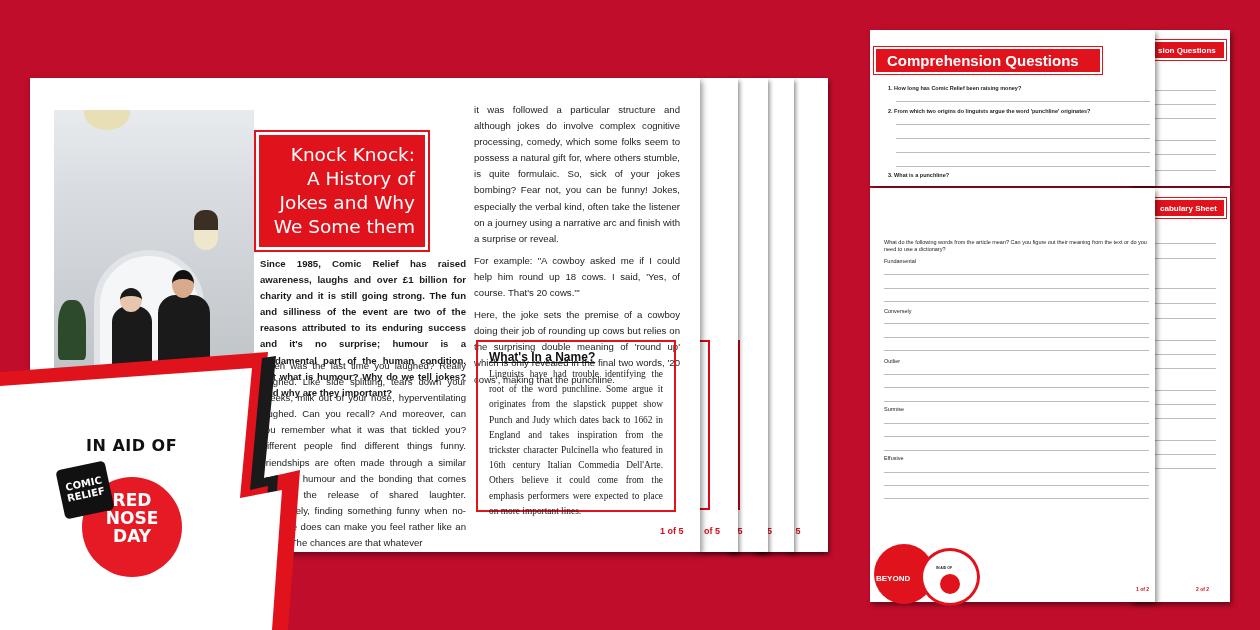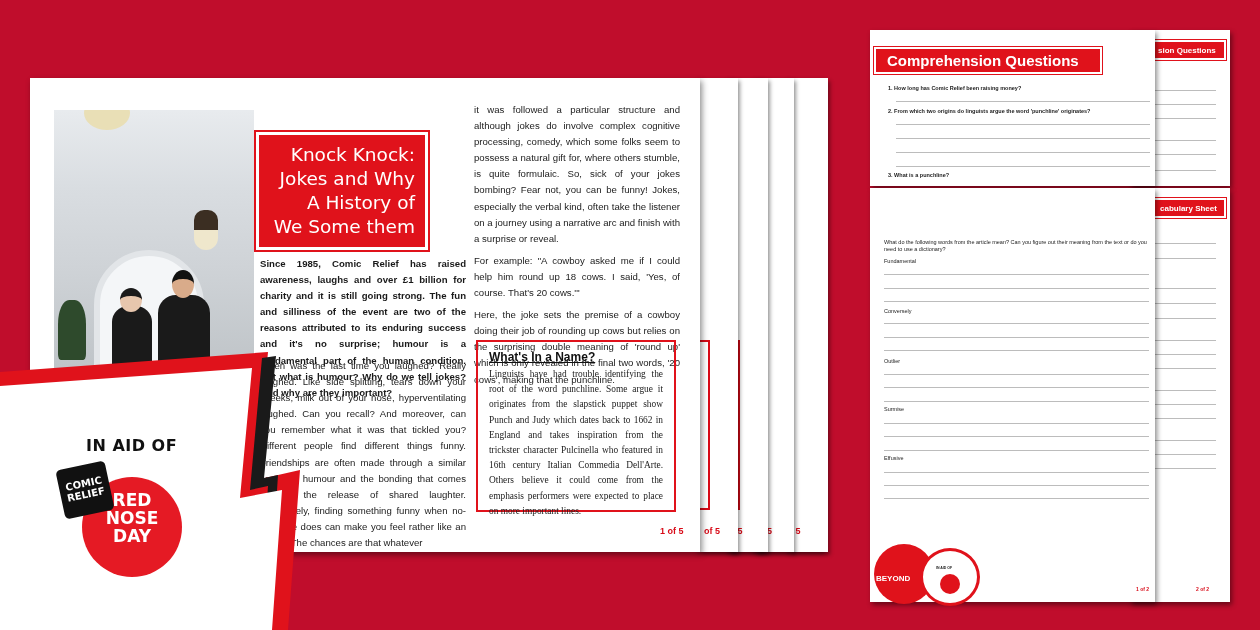--- a/index.html
+++ b/index.html
@@ -87,22 +87,22 @@
     <div class="arch"></div>
     <div class="plant"></div>
     <div class="person" style="left:58px;top:196px;width:40px;height:70px;border-radius:16px 16px 0 0;"></div>
     <div class="person" style="left:66px;top:178px;width:22px;height:24px;border-radius:50%;background:#e7c6ad;border-top:8px solid #1a1a1a;"></div>
     <div class="person" style="left:104px;top:185px;width:52px;height:80px;border-radius:18px 18px 0 0;"></div>
     <div class="person" style="left:118px;top:160px;width:22px;height:28px;border-radius:50%;background:#d9ab8a;border-top:9px solid #111;"></div>
   </div>
 
   <div class="title-box">
     <div>Knock Knock:</div>
+    <div>A History of</div>
     <div>Jokes and Why</div>
-    <div>A History of</div>
     <div>We Some them</div>
   </div>
 
   <p class="intro">Since 1985, Comic Relief has raised awareness, laughs and over £1 billion for charity and it is still going strong. The fun and silliness of the event are two of the reasons attributed to its enduring success and it's no surprise; humour is a fundamental part of the human condition. But what is humour? Why do we tell jokes? And why are they important?</p>
   <p class="body-left">When was the last time you laughed? Really laughed. Like side splitting, tears down your cheeks, milk out of your nose, hyperventilating laughed. Can you recall? And moreover, can you remember what it was that tickled you? Different people find different things funny. Friendships are often made through a similar sense of humour and the bonding that comes through the release of shared laughter. Conversely, finding something funny when no-one else does can make you feel rather like an outlier. The chances are that whatever</p>
 
   <div class="col2">
     <p>it was followed a particular structure and although jokes do involve complex cognitive processing, comedy, which some folks seem to possess a natural gift for, where others stumble, is quite formulaic. So, sick of your jokes bombing? Fear not, you can be funny! Jokes, especially the verbal kind, often take the listener on a journey using a narrative arc and finish with a surprise or reveal.</p>
     <p>For example: "A cowboy asked me if I could help him round up 18 cows. I said, 'Yes, of course. That's 20 cows.'"</p>
     <p>Here, the joke sets the premise of a cowboy doing their job of rounding up cows but relies on the surprising double meaning of 'round up' which is only revealed in the final two words, '20 cows', making that the punchline.</p>

